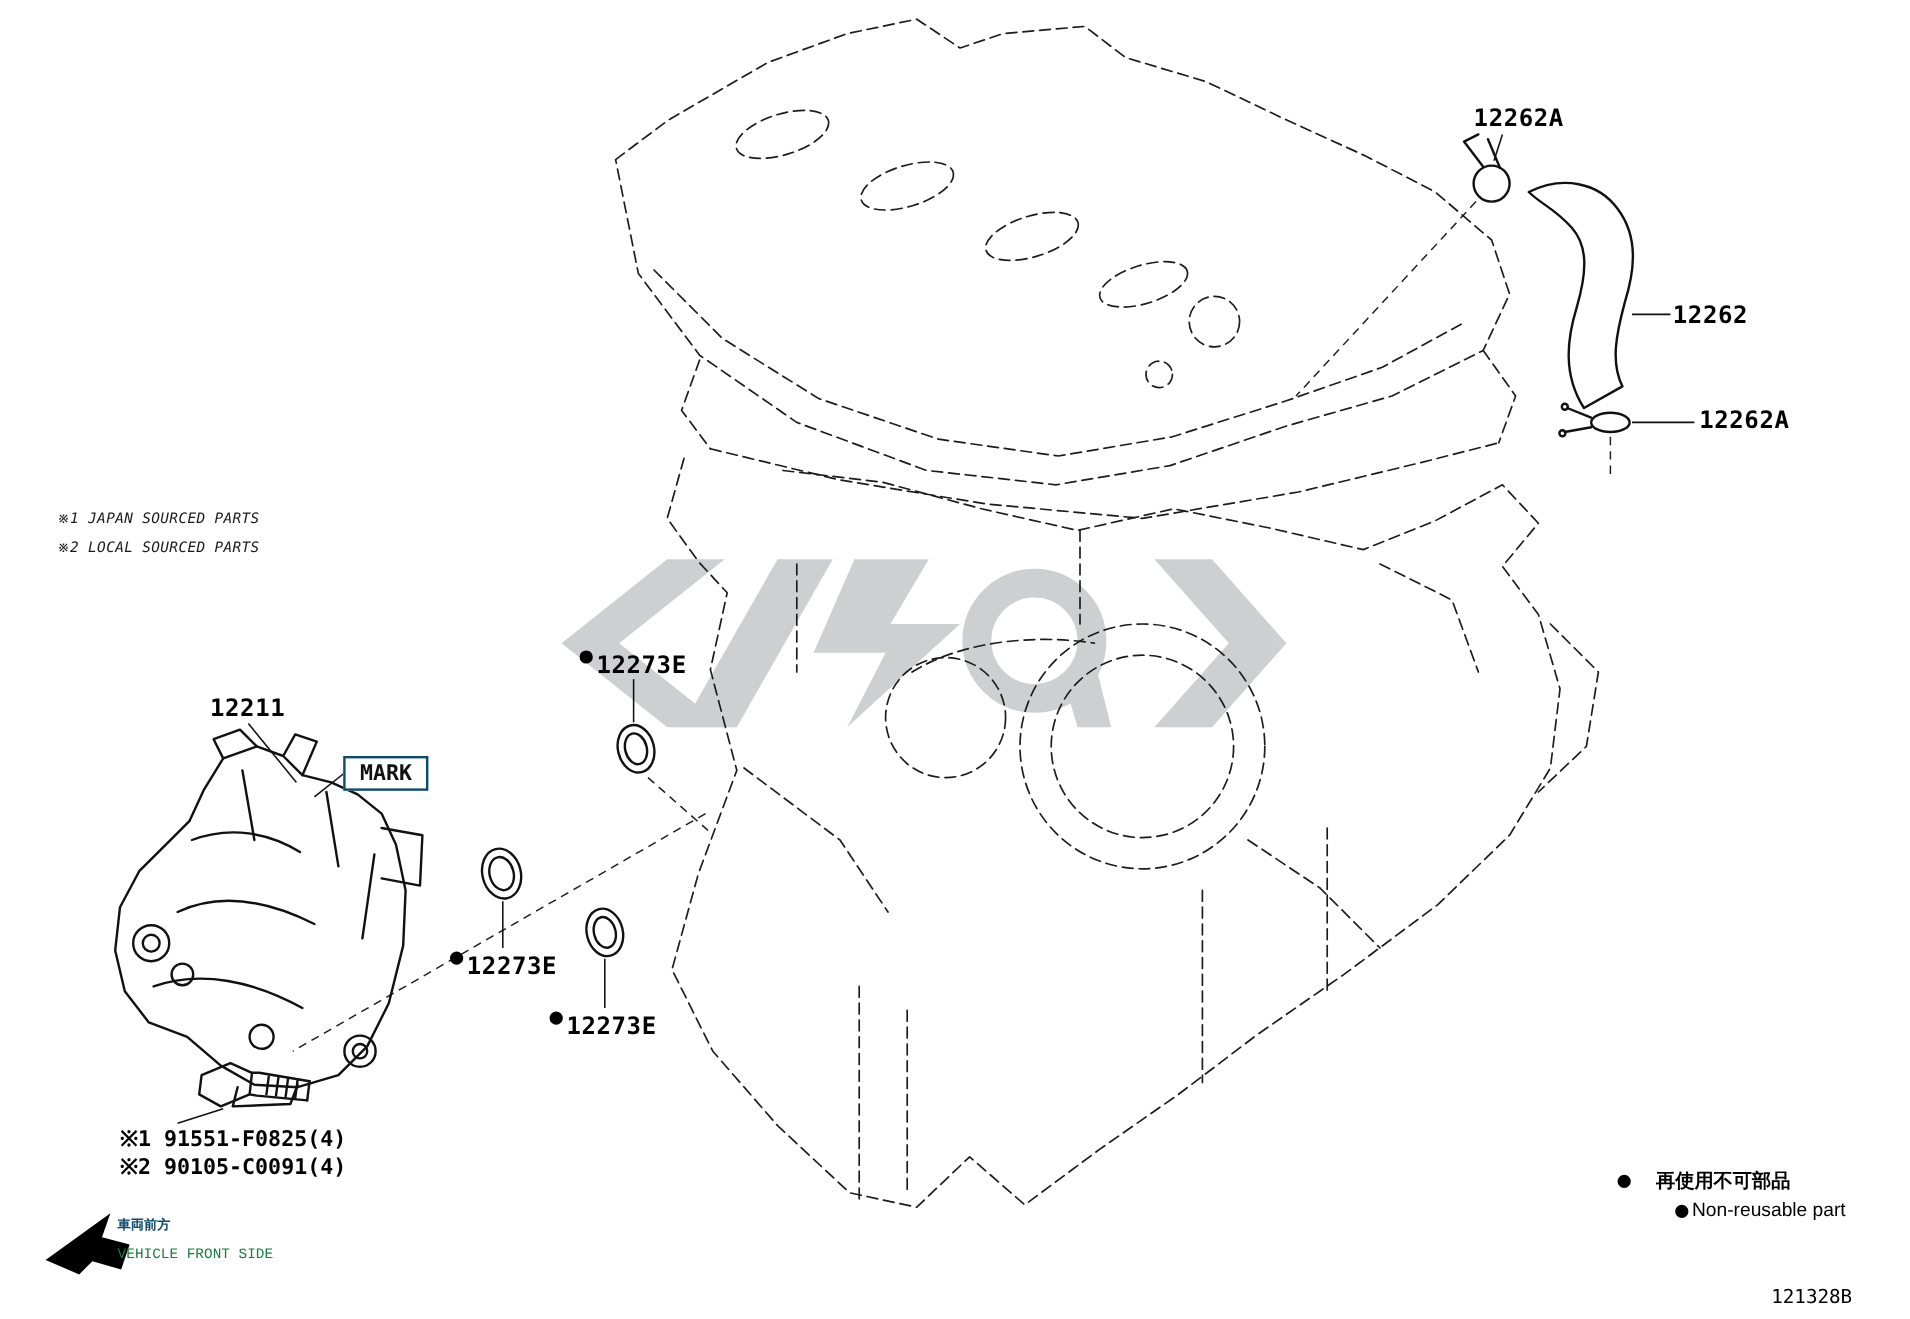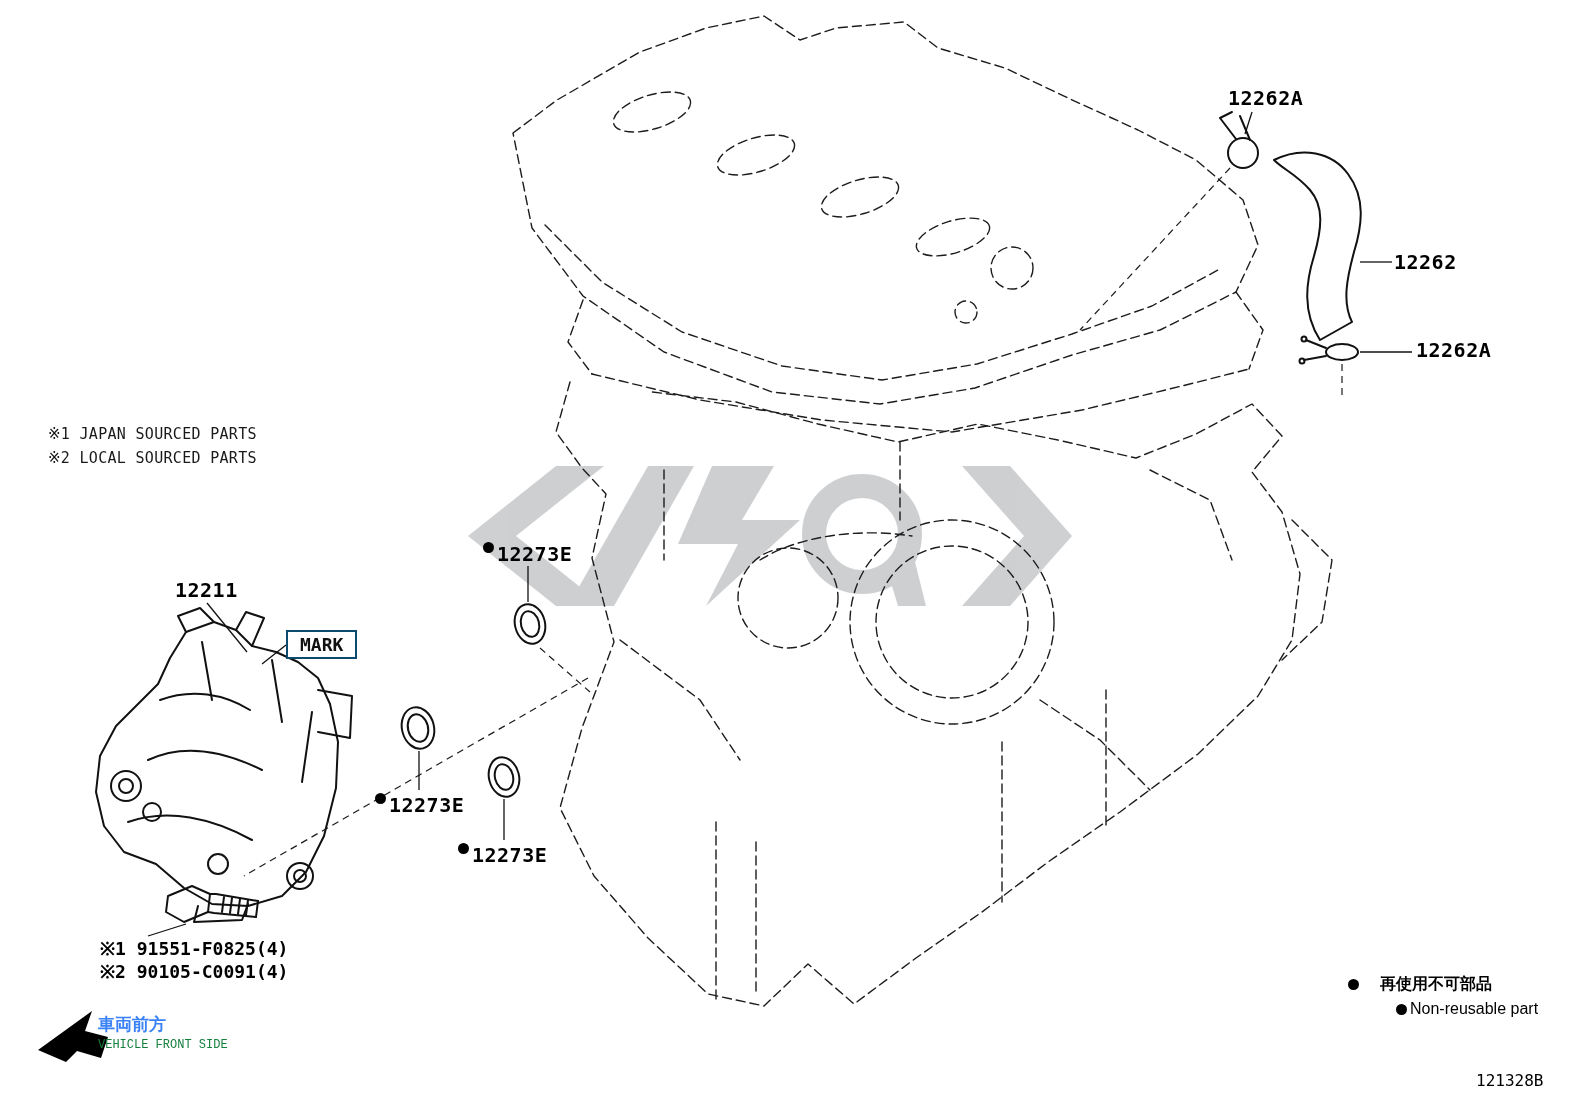--- a/index.html
+++ b/index.html
@@ -10,38 +10,38 @@
     font-family:"DejaVu Sans Mono", monospace; color:#111;
   }
   .art { position:absolute; left:0; top:0; }
   .part-label {
     position:absolute; font-family:"DejaVu Sans Mono", monospace;
     font-size:20px; font-weight:bold; letter-spacing:.5px;
     color:#000; white-space:nowrap; display:flex; align-items:flex-start;
   }
   .note-label {
     position:absolute; font-family:"DejaVu Sans Mono","DejaVu Sans", monospace;
-    font-size:15px; color:#1a1a1a; white-space:nowrap; letter-spacing:.3px;
+    font-size:12px; color:#1a1a1a; white-space:nowrap; letter-spacing:.3px;font-style:italic;
   }
   .bolt-label {
     position:absolute; font-family:"DejaVu Sans Mono", monospace;
     font-size:18px; font-weight:bold; color:#000; white-space:nowrap;
   }
   .dot {
     display:inline-block; width:11px; height:11px; border-radius:50%;
     background:#000; margin-right:3px; flex:0 0 auto;
   }
   .mark-box {
     position:absolute; border:2px solid #0c4a6e; background:#fff;
     font-family:"DejaVu Sans Mono", monospace; font-size:18px; font-weight:bold;
     padding:2px 12px; white-space:nowrap;
   }
   .jp-text {
     position:absolute; font-family:"DejaVu Sans","Liberation Sans", sans-serif;
-    font-size:17px; font-weight:bold; color:#3b82f6; white-space:nowrap;text-align:center;
+    font-size:11px; font-weight:bold; color:#0c4a6e; white-space:nowrap;text-align:center;
   }
   .en-text {
     position:absolute; font-family:Liberation Mono, monospace;
     font-size:12px; color:#15803d; white-space:nowrap;
   }
   .legend-line {
     position:absolute; display:flex; align-items:center;
     font-size:16px; color:#000; white-space:nowrap;
   }
   .legend-line.jp { font-family:"DejaVu Sans","Liberation Sans", sans-serif; font-weight:bold;gap:18px; }

